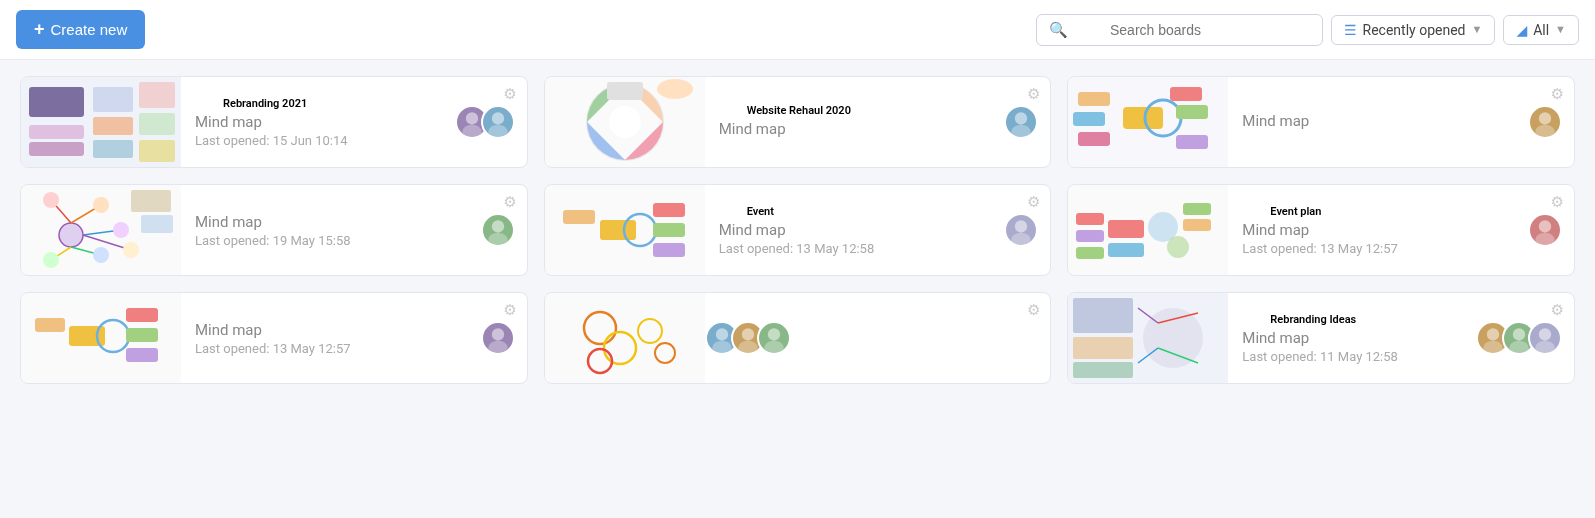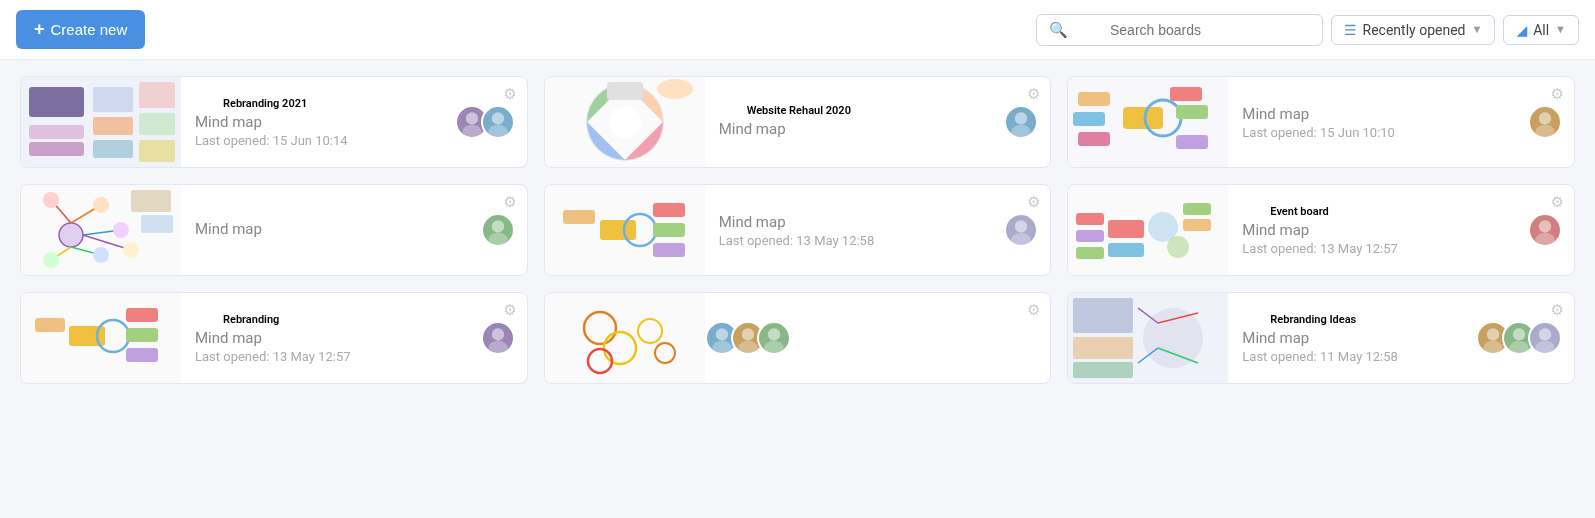--- a/index.html
+++ b/index.html
@@ -242,21 +242,20 @@
         <rect x="102" y="10" width="32" height="14" rx="3" fill="#f08080"></rect>
         <rect x="108" y="28" width="32" height="14" rx="3" fill="#a0d080"></rect>
         <rect x="108" y="58" width="32" height="14" rx="3" fill="#c0a0e0"></rect>
         <rect x="10" y="15" width="32" height="14" rx="3" fill="#f0c080"></rect>
         <rect x="5" y="35" width="32" height="14" rx="3" fill="#80c0e0"></rect>
         <rect x="10" y="55" width="32" height="14" rx="3" fill="#e080a0"></rect>
       </svg>
     </div>
     <div class="board-info">
       <div class="board-type">Mind map</div>
-      <div class="board-date">Last opened: 15 Jun 10:10</div>
     </div>
     <div class="board-avatars">
       <div class="av-face" style="background:#c8a060;margin-left:0">
       <svg width="34" height="34" viewBox="0 0 34 34">
             <circle cx="17" cy="13" r="7" fill="rgba(255,255,255,0.5)"></circle>
             <ellipse cx="17" cy="28" rx="11" ry="8" fill="rgba(255,255,255,0.3)"></ellipse>
           </svg>
     </div>
     </div>
     <button class="gear-btn">⚙</button>
@@ -277,20 +276,21 @@
         <circle cx="30" cy="75" r="8" fill="#d0ffd0"></circle>
         <circle cx="80" cy="70" r="8" fill="#d0e0ff"></circle>
         <circle cx="100" cy="45" r="8" fill="#f0d0ff"></circle>
         <circle cx="110" cy="65" r="8" fill="#fff0d0"></circle>
         <rect x="110" y="5" width="40" height="22" rx="2" fill="#e0d8c0"></rect>
         <rect x="120" y="30" width="32" height="18" rx="2" fill="#d0e0f0"></rect>
       </svg>
     </div>
     <div class="board-info">
       <div class="board-type">Mind map</div>
+      <div class="board-date">Last opened: 19 May 15:58</div>
     </div>
     <div class="board-avatars">
       <div class="av-face" style="background:#88b888;margin-left:0">
       <svg width="34" height="34" viewBox="0 0 34 34">
             <circle cx="17" cy="13" r="7" fill="rgba(255,255,255,0.5)"></circle>
             <ellipse cx="17" cy="28" rx="11" ry="8" fill="rgba(255,255,255,0.3)"></ellipse>
           </svg>
     </div>
     </div>
     <button class="gear-btn">⚙</button>
@@ -301,20 +301,21 @@
         <rect width="160" height="90" fill="#fafafa"></rect>
         <rect x="55" y="35" width="36" height="20" rx="3" fill="#f0c040"></rect>
         <circle cx="95" cy="45" r="16" fill="none" stroke="#6ab0e0" stroke-width="2.5"></circle>
         <rect x="108" y="18" width="32" height="14" rx="3" fill="#f08080"></rect>
         <rect x="108" y="38" width="32" height="14" rx="3" fill="#a0d080"></rect>
         <rect x="108" y="58" width="32" height="14" rx="3" fill="#c0a0e0"></rect>
         <rect x="18" y="25" width="32" height="14" rx="3" fill="#f0c080"></rect>
       </svg>
     </div>
     <div class="board-info">
+      <div class="board-title">Event</div>
       <div class="board-type">Mind map</div>
       <div class="board-date">Last opened: 13 May 12:58</div>
     </div>
     <div class="board-avatars">
       <div class="av-face" style="background:#aaaacc;margin-left:0">
       <svg width="34" height="34" viewBox="0 0 34 34">
             <circle cx="17" cy="13" r="7" fill="rgba(255,255,255,0.5)"></circle>
             <ellipse cx="17" cy="28" rx="11" ry="8" fill="rgba(255,255,255,0.3)"></ellipse>
           </svg>
     </div>
@@ -330,21 +331,21 @@
         <circle cx="95" cy="42" r="14" fill="#6ab0e0" opacity="0.3" stroke="#6ab0e0" stroke-width="2"></circle>
         <circle cx="110" cy="62" r="10" fill="#a0d080" opacity="0.5" stroke="#a0d080" stroke-width="2"></circle>
         <rect x="115" y="18" width="28" height="12" rx="3" fill="#a0d080"></rect>
         <rect x="115" y="34" width="28" height="12" rx="3" fill="#f0c080"></rect>
         <rect x="8" y="28" width="28" height="12" rx="3" fill="#f08080"></rect>
         <rect x="8" y="45" width="28" height="12" rx="3" fill="#c0a0e0"></rect>
         <rect x="8" y="62" width="28" height="12" rx="3" fill="#a0d080"></rect>
       </svg>
     </div>
     <div class="board-info">
-      <div class="board-title">Event board</div>
+      <div class="board-title">Event plan</div>
       <div class="board-type">Mind map</div>
       <div class="board-date">Last opened: 13 May 12:57</div>
     </div>
     <div class="board-avatars">
       <div class="av-face" style="background:#d08080;margin-left:0">
       <svg width="34" height="34" viewBox="0 0 34 34">
             <circle cx="17" cy="13" r="7" fill="rgba(255,255,255,0.5)"></circle>
             <ellipse cx="17" cy="28" rx="11" ry="8" fill="rgba(255,255,255,0.3)"></ellipse>
           </svg>
     </div>
@@ -357,21 +358,20 @@
         <rect width="160" height="90" fill="#fafafa"></rect>
         <rect x="48" y="33" width="36" height="20" rx="3" fill="#f0c040"></rect>
         <circle cx="92" cy="43" r="16" fill="none" stroke="#6ab0e0" stroke-width="2.5"></circle>
         <rect x="105" y="15" width="32" height="14" rx="3" fill="#f08080"></rect>
         <rect x="105" y="35" width="32" height="14" rx="3" fill="#a0d080"></rect>
         <rect x="105" y="55" width="32" height="14" rx="3" fill="#c0a0e0"></rect>
         <rect x="14" y="25" width="30" height="14" rx="3" fill="#f0c080"></rect>
       </svg>
     </div>
     <div class="board-info">
-      <div class="board-title">Rebranding</div>
       <div class="board-type">Mind map</div>
       <div class="board-date">Last opened: 13 May 12:57</div>
     </div>
     <div class="board-avatars">
       <div class="av-face" style="background:#9b85b5;margin-left:0">
       <svg width="34" height="34" viewBox="0 0 34 34">
             <circle cx="17" cy="13" r="7" fill="rgba(255,255,255,0.5)"></circle>
             <ellipse cx="17" cy="28" rx="11" ry="8" fill="rgba(255,255,255,0.3)"></ellipse>
           </svg>
     </div>

